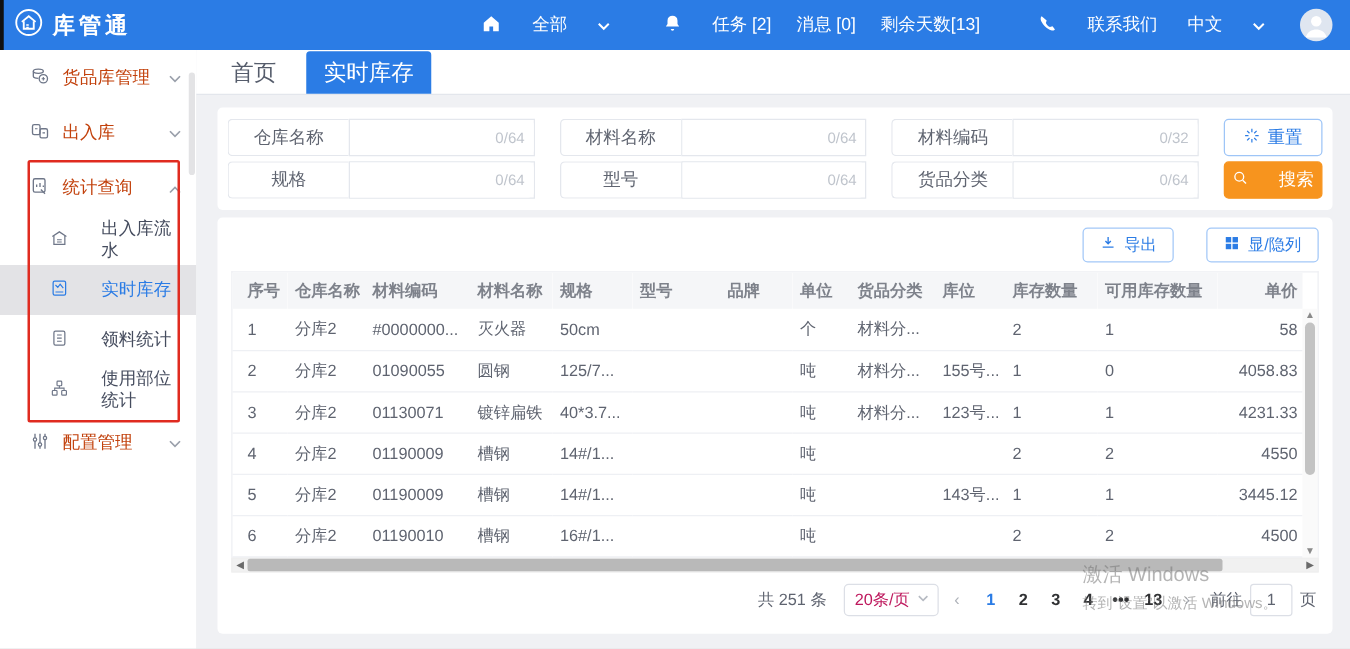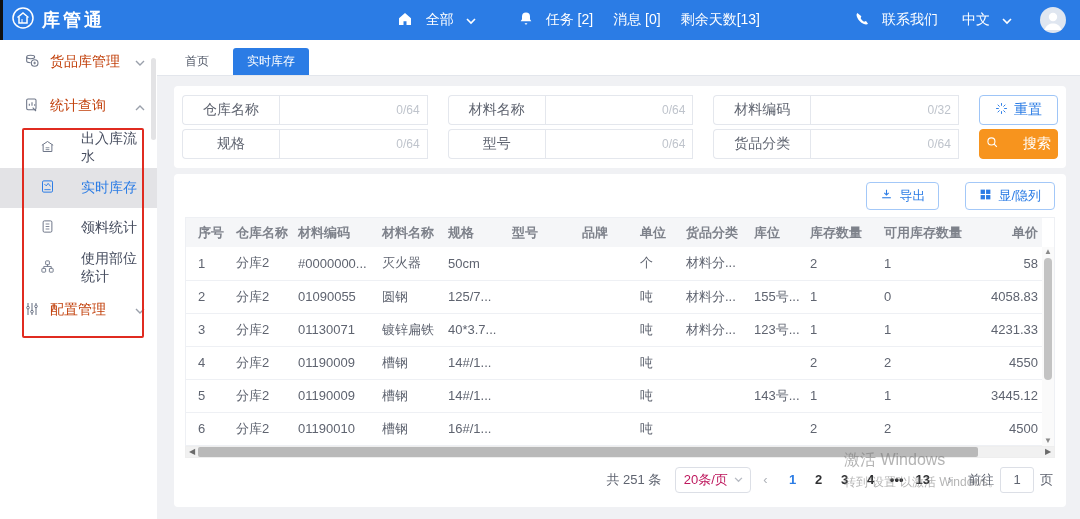--- a/index.html
+++ b/index.html
@@ -6,21 +6,21 @@
   html,body { background:#d8d8d8; }
   body { font-family:"Liberation Sans","DejaVu Sans",sans-serif; }
   .page { width:1080px; height:519px; position:relative; overflow:hidden; background:#f0f1f4; }
 
   
   .topbar { position:absolute; top:0; left:0; width:1080px; height:40px;
     background:#2b7ce5; color:#fff; display:flex; align-items:center;
     padding:0 14px 0 8px; border-left:3px solid #101010; }
   .brand { display:flex; align-items:center; gap:7px; font-size:18px; font-weight:bold; letter-spacing:3px; }
   .tb-group { margin-left:auto; display:flex; align-items:center; font-size:14px; }
-  .tb-item { display:flex; align-items:center; gap:12px; cursor:pointer; white-space:nowrap; }
+  .tb-item { display:flex; align-items:center; gap:24px; cursor:pointer; white-space:nowrap; }
   .ic { display:inline-block; vertical-align:middle; }
   .avatar { width:26px; height:26px; border-radius:50%; background:#dfe6f0; display:flex; align-items:center; justify-content:center; overflow:hidden; }
 
   
   .sidebar { position:absolute; top:40px; left:0; width:157px; height:479px; background:#fff; }
   .menu-item { height:44px; display:flex; align-items:center; padding:0 12px 0 24px; gap:10px;
     color:#c2410c; font-size:14px; cursor:pointer; position:relative; }
   .menu-item .chev { margin-left:auto; color:#9aa0ab; }
   .submenu-item { height:40px; display:flex; align-items:center; padding:0 12px 0 40px; gap:26px;
     color:#454c5e; font-size:14px; cursor:pointer; }
@@ -28,21 +28,21 @@
   .menu-icon { color:#6e7688; flex:0 0 auto; }
   .submenu-item.selected .menu-icon { color:#2b7ce5; }
   .red-box { position:absolute; left:22px; top:88px; width:122px; height:210px;
     border:2px solid #e02b20; border-radius:2px; pointer-events:none; z-index:4; }
   .side-scroll { position:absolute; right:1px; top:18px; width:5px; height:82px; background:#e3e3e5; border-radius:3px; }
 
   
   .content { position:absolute; top:40px; left:157px; width:923px; height:479px; background:#f0f1f4; }
   .tabbar { background:#fff; height:36px; display:flex; align-items:flex-end; padding:0 0 0 14px;
     border-bottom:1px solid #e3e6ec; }
-  .tab { font-size:12px; color:#555c6b; padding:5px 14px; cursor:pointer;margin-top:42px; }
+  .tab { font-size:18px; color:#555c6b; padding:5px 14px; cursor:pointer;margin-top:42px; }
   .tab.active { background:#2b7ce5; color:#fff; border-radius:3px 3px 0 0; margin-left:10px; }
 
   .card { background:#fff; border-radius:4px; margin:0 14px 0 17px; }
   .search-card { margin-top:10px; padding:5px 8px; }
   .search-row { display:flex; align-items:center; margin:4px 0; gap:20px; }
   .field-group { display:flex; width:252px; height:30px; }
   .field-label { width:97px; border:1px solid #e4e7ed; border-right:none; border-radius:4px 0 0 4px;
     display:flex; align-items:center; justify-content:center; font-size:14px; color:#5f6470; background:#fff; }
   .field-input { flex:1; border:1px solid #e4e7ed; border-radius:0 0 0 0; display:flex; align-items:center; position:relative; }
   .field-input input { border:none; outline:none; width:100%; height:100%; padding:0 42px 0 8px; font-size:13px; border-radius:0 4px 4px 0; }
@@ -92,21 +92,21 @@
     align-items:center; justify-content:center; gap:6px; color:#be185d; cursor:pointer; }
   .pg-size .chev { color:#b6bac2; font-size:10px; }
   .pg-arrow { color:#aeb2b9; padding:0 4px; cursor:pointer; font-size:13px; }
   .pg-pages { display:flex; align-items:center; }
   .pg-num { min-width:26px; text-align:center; font-weight:bold; color:#303133; cursor:pointer; padding:0 1px; }
   .pg-num.active { color:#2b7ce5; }
   .pg-goto { display:flex; align-items:center; gap:6px; margin-left:4px; }
   .pg-goto input { width:34px; height:26px; border:1px solid #dcdfe6; border-radius:3px; text-align:center;
     font-size:13px; color:#5f6470; outline:none; }
 
-  .watermark { position:absolute; left:844px; top:450px; color:rgba(118,118,118,0.55); pointer-events:none; z-index:9; }
+  .watermark { position:absolute; left:866px; top:450px; color:rgba(118,118,118,0.55); pointer-events:none; z-index:9; }
   .watermark .l1 { font-size:16px; }
   .watermark .l2 { font-size:12px; margin-top:3px; }
 </style>
 </head>
 <body>
 
 <div class="page">
 
   <div class="topbar">
     <div class="brand">
@@ -140,21 +140,21 @@
           <svg width="16" height="17" viewBox="0 0 24 24">
               <path d="M12 3a6 6 0 0 0-6 6v4l-2 3h16l-2-3V9a6 6 0 0 0-6-6z" fill="#fff"></path>
               <path d="M10 19a2 2 0 0 0 4 0" fill="#fff"></path>
             </svg>
         </span>
         <span>任务 [2]</span>
       </div>
       <div class="tb-item" style="margin-right:20px;">
         <span>消息 [0]</span>
       </div>
-      <div class="tb-item" style="margin-right:94px;align-items:flex-end;">
+      <div class="tb-item" style="margin-right:46px;align-items:flex-end;">
         <span>剩余天数[13]</span>
       </div>
       <div class="tb-item" style="margin-right:24px;">
         <span class="ic">
           <svg width="16" height="16" viewBox="0 0 24 24">
               <path d="M5 3c-1 1-2 3 0 7s5 7 9 9 6 1 7 0l-3-4-3 1c-2-1-4-3-5-5l1-3z" fill="#fff"></path>
             </svg>
         </span>
         <span>联系我们</span>
       </div>
@@ -179,20 +179,35 @@
     <div class="menu-item">
       <span class="menu-icon">
         <svg width="16" height="16" viewBox="0 0 24 24">
             <ellipse cx="10" cy="6" rx="6" ry="2.5" fill="none" stroke="currentColor" stroke-width="1.6"></ellipse>
             <path d="M4 6v6c0 1.4 2.7 2.5 6 2.5" fill="none" stroke="currentColor" stroke-width="1.6"></path>
             <circle cx="16" cy="15" r="5" fill="none" stroke="currentColor" stroke-width="1.6"></circle>
             <path d="M16 13v4M14 15h4" stroke="currentColor" stroke-width="1.4"></path>
           </svg>
       </span>
       <span>货品库管理</span>
+      <span class="chev">
+        <svg width="10" height="7" viewBox="0 0 10 7">
+            <path d="M1 1l4 4 4-4" fill="none" stroke="currentColor" stroke-width="1.4"></path>
+          </svg>
+      </span>
+    </div>
+    <div class="menu-item">
+      <span class="menu-icon">
+        <svg width="16" height="16" viewBox="0 0 24 24">
+            <rect x="3" y="4" width="9" height="12" rx="2" fill="none" stroke="currentColor" stroke-width="1.6"></rect>
+            <rect x="12" y="9" width="9" height="11" rx="2" fill="none" stroke="currentColor" stroke-width="1.6"></rect>
+            <path d="M6 9h3M15 14h3" stroke="currentColor" stroke-width="1.4"></path>
+          </svg>
+      </span>
+      <span>出入库</span>
       <span class="chev">
         <svg width="10" height="7" viewBox="0 0 10 7">
             <path d="M1 1l4 4 4-4" fill="none" stroke="currentColor" stroke-width="1.4"></path>
           </svg>
       </span>
     </div>
     <div class="menu-item">
       <span class="menu-icon">
         <svg width="16" height="16" viewBox="0 0 24 24">
             <rect x="4" y="3" width="14" height="16" rx="2" fill="none" stroke="currentColor" stroke-width="1.6"></rect>

